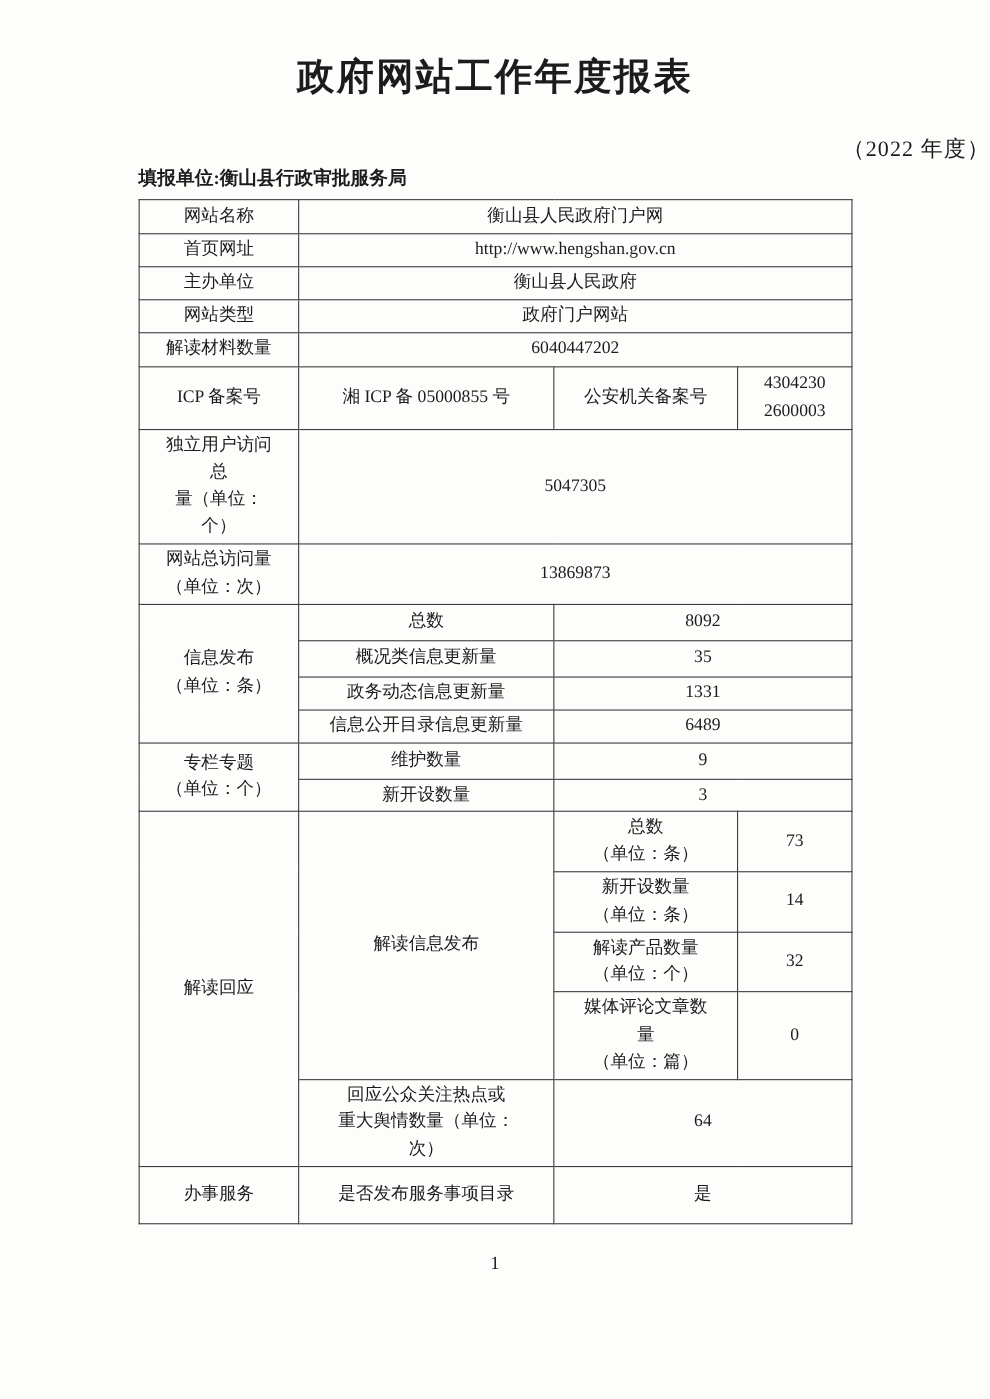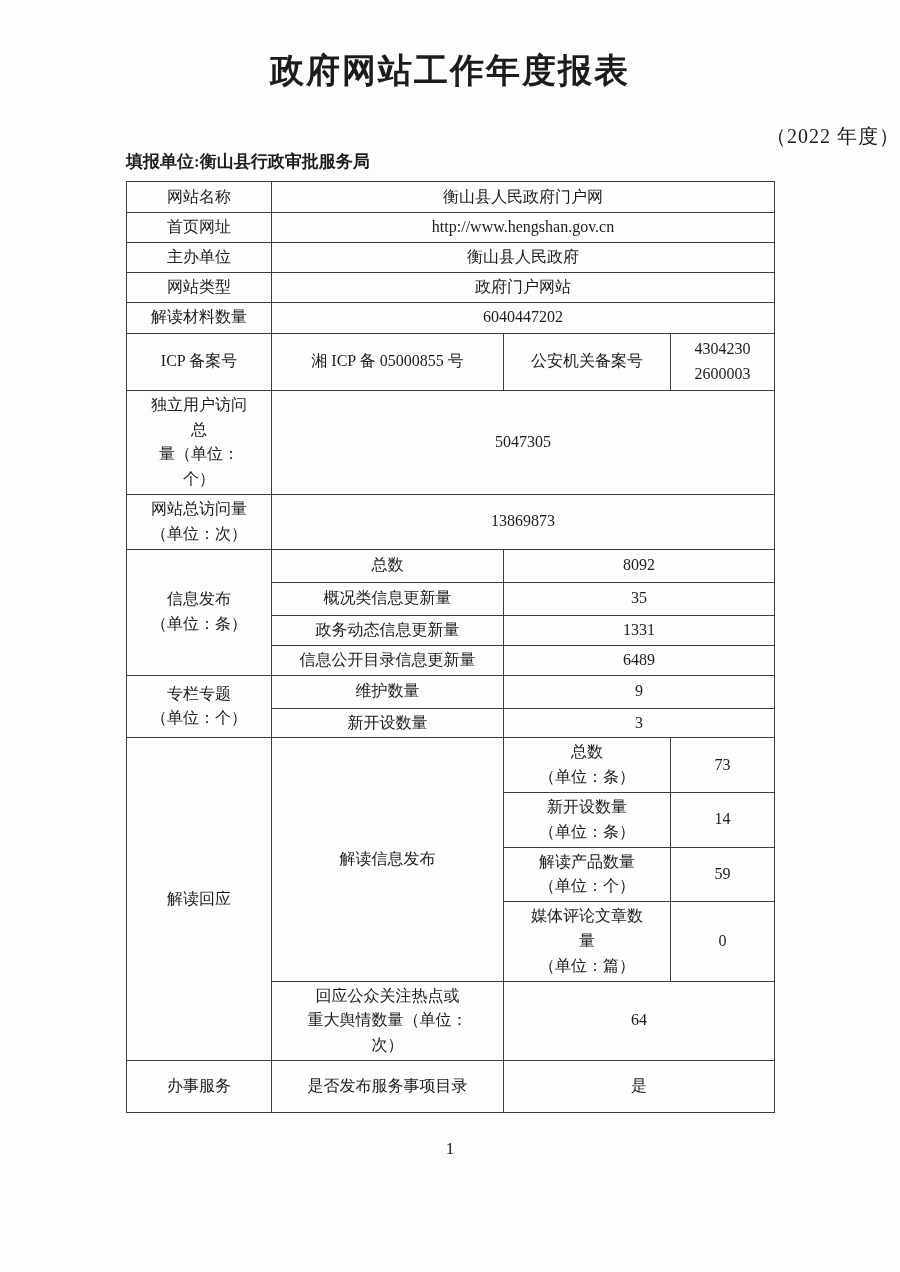--- a/index.html
+++ b/index.html
@@ -163,21 +163,21 @@
         <td>73</td>
       </tr>
       <tr style="height:52px">
         <td>新开设数量
 （单位：条）</td>
         <td>14</td>
       </tr>
       <tr style="height:51px">
         <td>解读产品数量
 （单位：个）</td>
-        <td>59</td>
+        <td>32</td>
       </tr>
       <tr style="height:51px">
         <td>媒体评论文章数量
 （单位：篇）</td>
         <td>0</td>
       </tr>
       <tr style="height:79px">
         <td>回应公众关注热点或
 重大舆情数量（单位：
 次）</td>

